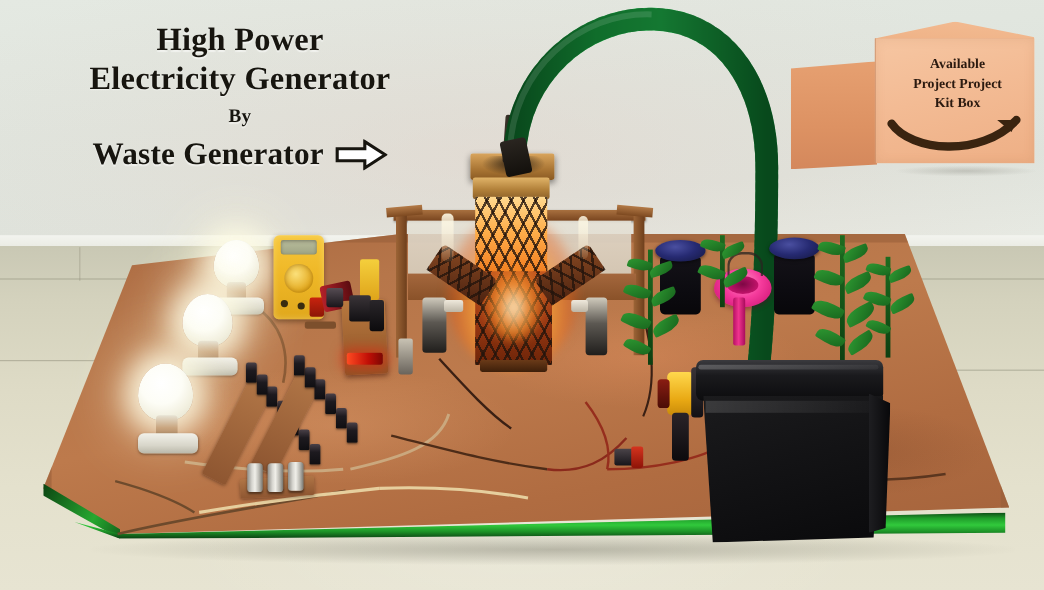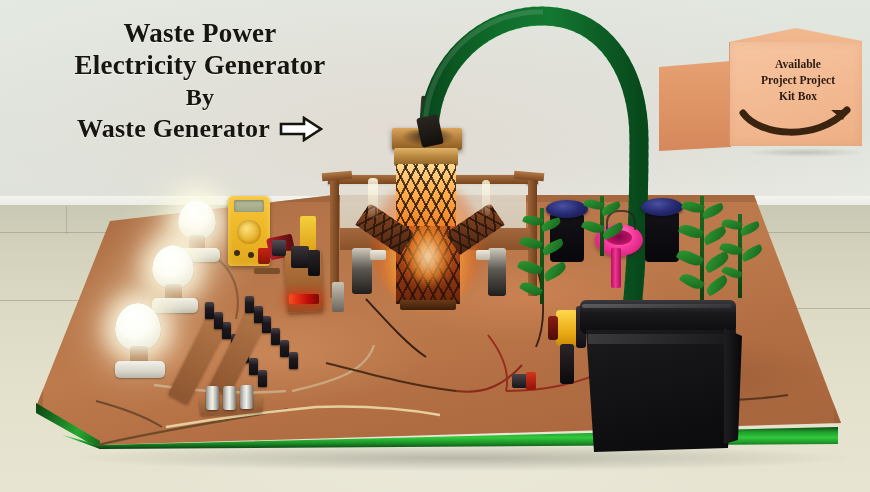--- a/index.html
+++ b/index.html
@@ -19,27 +19,27 @@
   .tile-v{position:absolute;background:rgba(150,148,128,.45);width:1px;}
   .floor-glow{position:absolute;left:0;top:205px;width:870px;height:287px;
         background:radial-gradient(ellipse 420px 150px at 50% 85%, rgba(255,255,255,.18),rgba(0,0,0,0) 70%);}
 
   
   .title{position:absolute;left:0;top:18px;width:400px;text-align:center;
          color:#17150f;font-weight:bold;letter-spacing:.2px;
          text-shadow:0 1px 1px rgba(255,255,255,.55);}
   .t1{font-size:27px;line-height:31px;}
   .t2{font-size:27px;line-height:33px;}
-  .t3{font-size:24px;line-height:31px;}
+  .t3{font-size:16px;line-height:31px;}
   .t4row{display:flex;align-items:center;justify-content:center;gap:9px;}
   .t4{font-size:26px;line-height:32px;}
   .arrow-ico{display:inline-block;width:44px;height:26px;}
 
   
-  .box{position:absolute;left:659px;top:28px;width:205px;height:125px;}
+  .box{position:absolute;left:659px;top:18px;width:205px;height:125px;}
   .box-front{position:absolute;left:70px;top:14px;width:133px;height:104px;
       background:linear-gradient(165deg,#f6c6a2 0%,#f3bb94 45%,#eeaf85 100%);
       box-shadow:inset 0 0 10px rgba(150,80,40,.12);}
   .box-side{position:absolute;left:0px;top:33px;width:72px;height:90px;
       background:linear-gradient(180deg,#e6a071 0%,#dd9263 60%,#d4885c 100%);
       clip-path:polygon(0 6px,100% 0,100% 86px,0 100%);}
   .box-topface{position:absolute;left:0px;top:0px;width:203px;height:48px;
       background:linear-gradient(185deg,#f3bb92,#e9a676);
       clip-path:polygon(70px 14px,137px 0,203px 13px,203px 15px,70px 34px);}
   .box-seam{position:absolute;left:70px;top:14px;width:1px;height:104px;background:rgba(140,70,35,.25);}
@@ -150,21 +150,21 @@
   <div class="floor"></div>
 
   <div class="tile-line" style="left:0;top:232px;width:870px;"></div>
   <div class="tile-line" style="left:0;top:300px;width:300px;"></div>
   <div class="tile-line" style="left:760px;top:308px;width:110px;"></div>
   <div class="tile-v" style="left:66px;top:206px;height:28px;"></div>
   <div class="tile-v" style="left:205px;top:232px;height:72px;"></div>
   <div class="floor-glow"></div>
 
   <div class="title">
-    <div class="t1">Waste Power</div>
+    <div class="t1">High Power</div>
     <div class="t2">Electricity Generator</div>
     <div class="t3">By</div>
     <div class="t4row">
       <div class="t4">Waste Generator</div>
       <span class="arrow-ico">
         <svg viewBox="0 0 44 26" width="44" height="26">
           <polygon points="2,8 25,8 25,2 42,13 25,24 25,18 2,18" fill="#ffffff" stroke="#17150f" stroke-width="2.6" stroke-linejoin="miter"></polygon>
         </svg>
       </span>
     </div>

